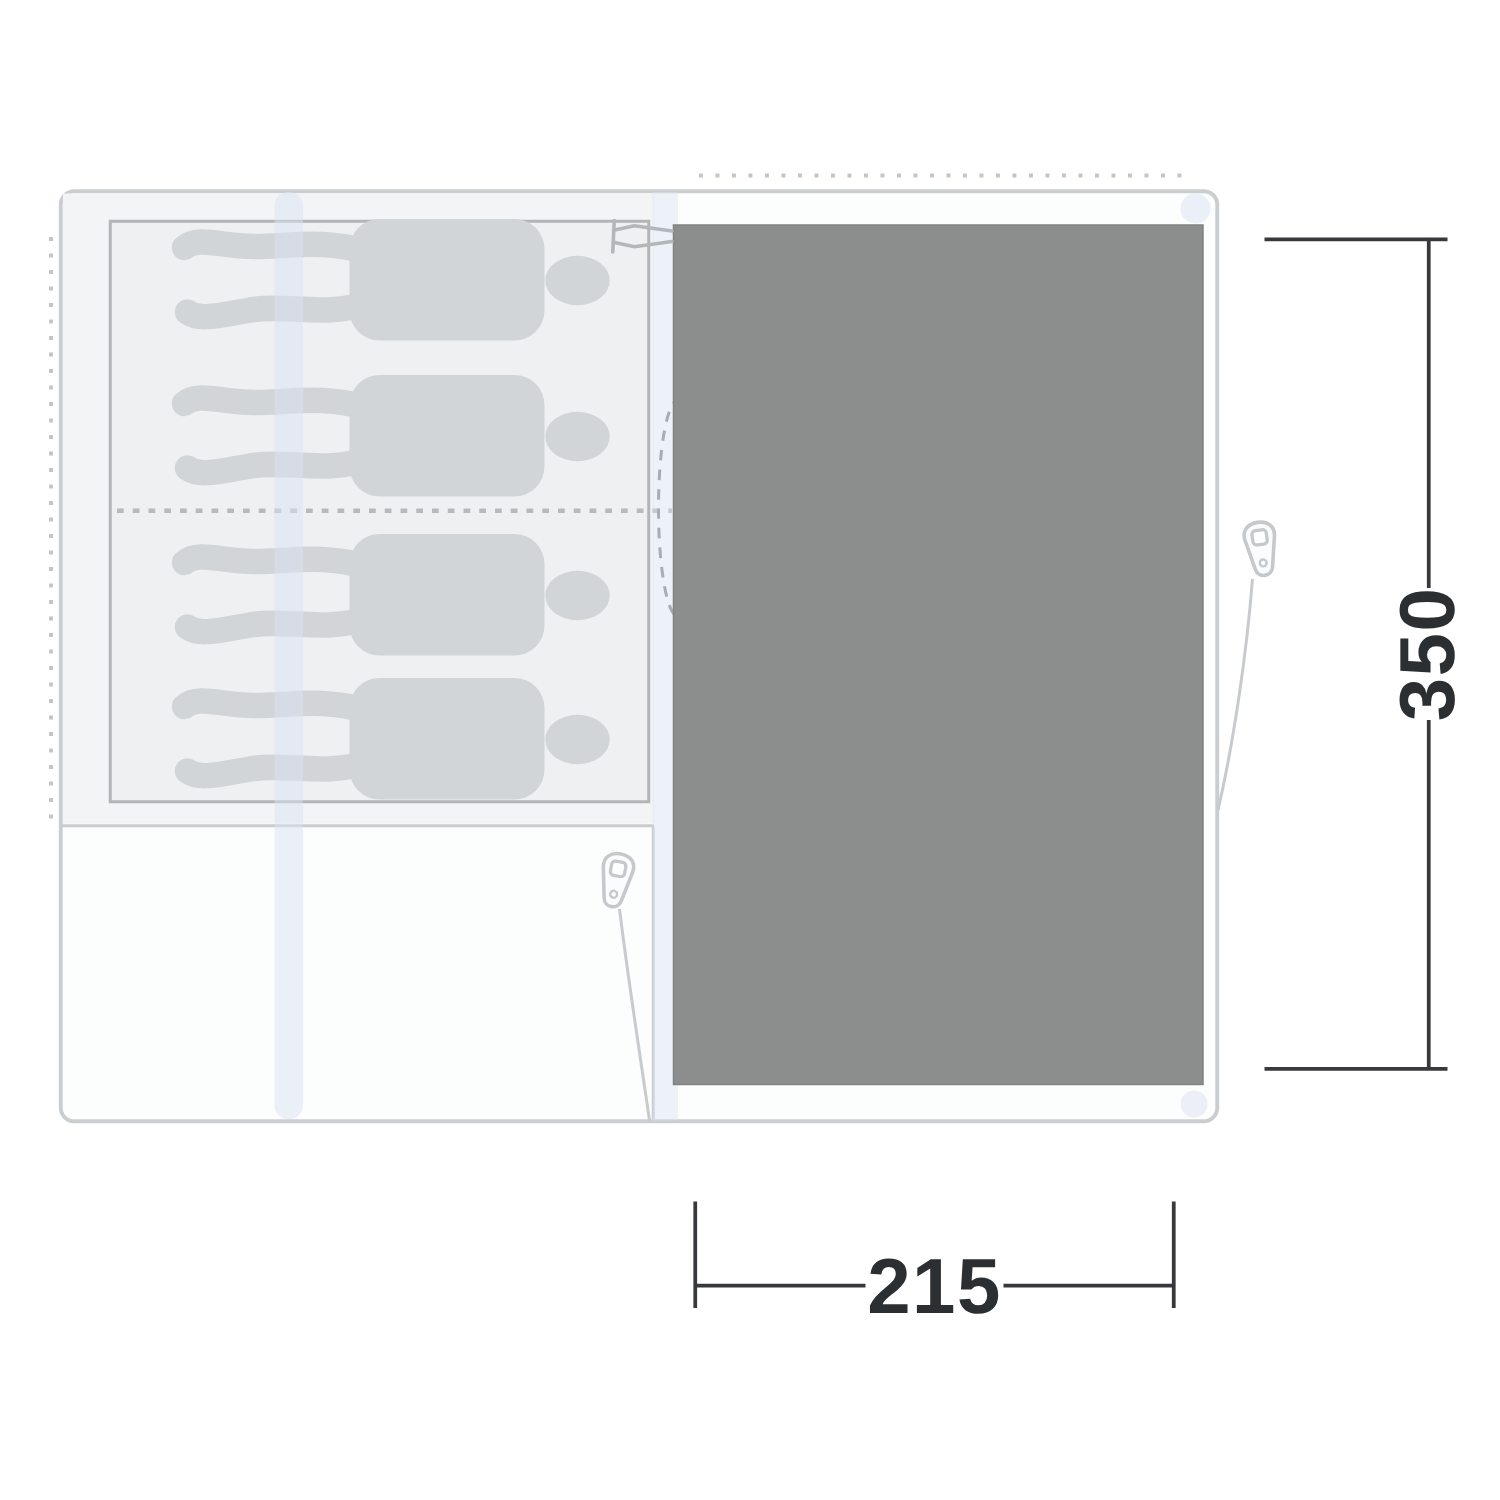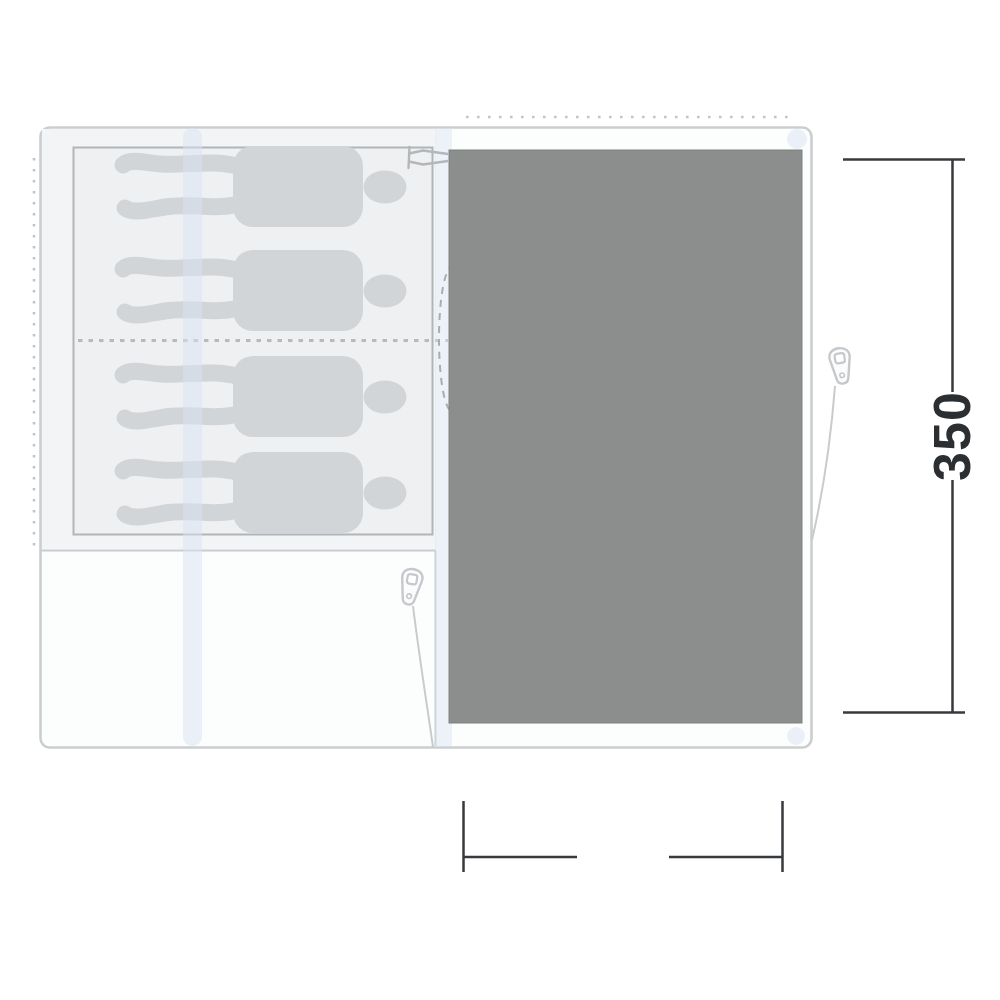--- a/index.html
+++ b/index.html
@@ -111,13 +111,14 @@
     <g>
       <line class="dim" x1="463.5" y1="801" x2="463.5" y2="872"></line>
       <line class="dim" x1="782.5" y1="801" x2="782.5" y2="872"></line>
       <line class="dim" x1="464" y1="857" x2="577" y2="857"></line>
       <line class="dim" x1="669" y1="857" x2="783" y2="857"></line>
     </g>
   </svg>
 
   <div class="dim-label" id="label-350">350</div>
 
+  <div class="dim-label" id="label-215">215</div>
 </div>
 
 </body></html>

